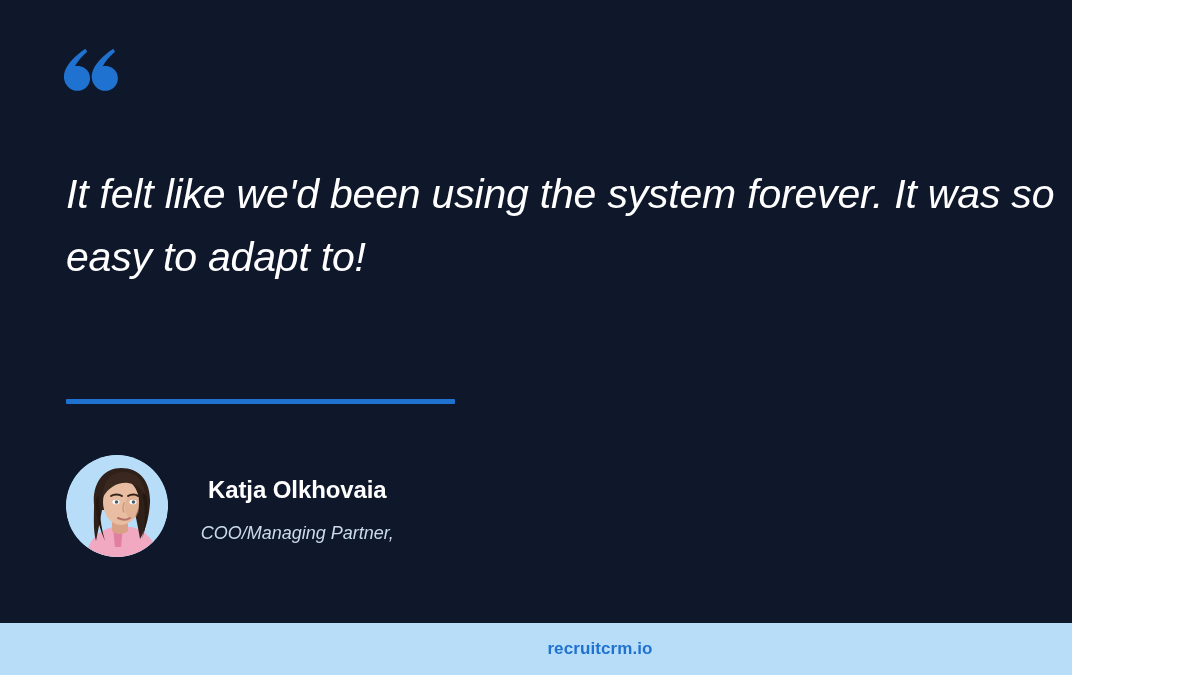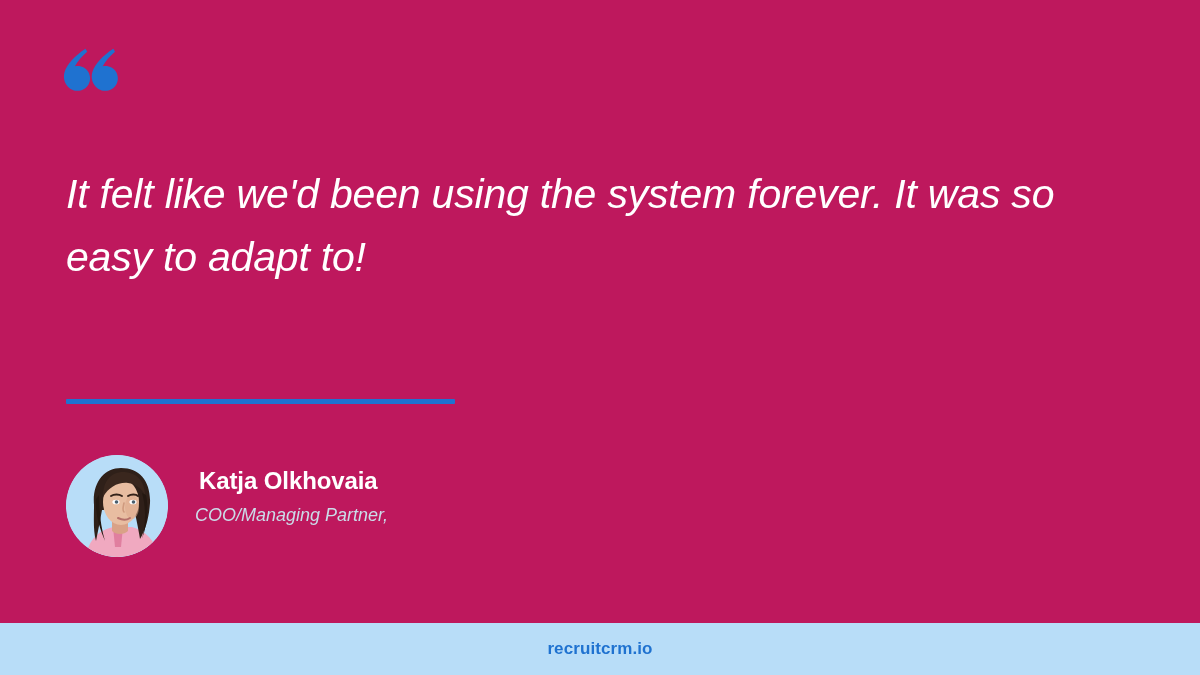--- a/index.html
+++ b/index.html
@@ -9,23 +9,23 @@
   body {
     width: 1200px;
     height: 675px;
     overflow: hidden;
     font-family: "Liberation Sans", sans-serif;
     background: #ffffff;
   }
 
   .slide {
     position: relative;
-    width: 1200px;
+    width: 1072px;
     height: 675px;
-    background: #be185d;
+    background: #0f172a;
     overflow: hidden;
   }
 
   
   .quote-mark {
     position: absolute;
     left: 62px;
     top: 48px;
     width: 70px;
     height: 70px;
@@ -86,35 +86,36 @@
     width: 102px;
     height: 102px;
   }
 
   .attribution-text {
     margin-left: 27px;
     padding-top: 7px;
   }
 
   .author-name {
-    margin: 4px;
+    margin: 13px;
     color: #ffffff;
     font-size: 24px;
     line-height: 30px;
     font-weight: bold;
     letter-spacing: -0.1px;
   }
 
   .author-role {
     margin: 0 0 0 0;
     color: #cbdce9;
     font-size: 18px;
     line-height: 30px;
     font-style: italic;
     font-weight: 400;
+    text-align: center;
   }
 
   
   .footer {
     position: absolute;
     left: 0;
     bottom: 0;
     width: 1200px;
     height: 52px;
     background: #b8ddf8;

